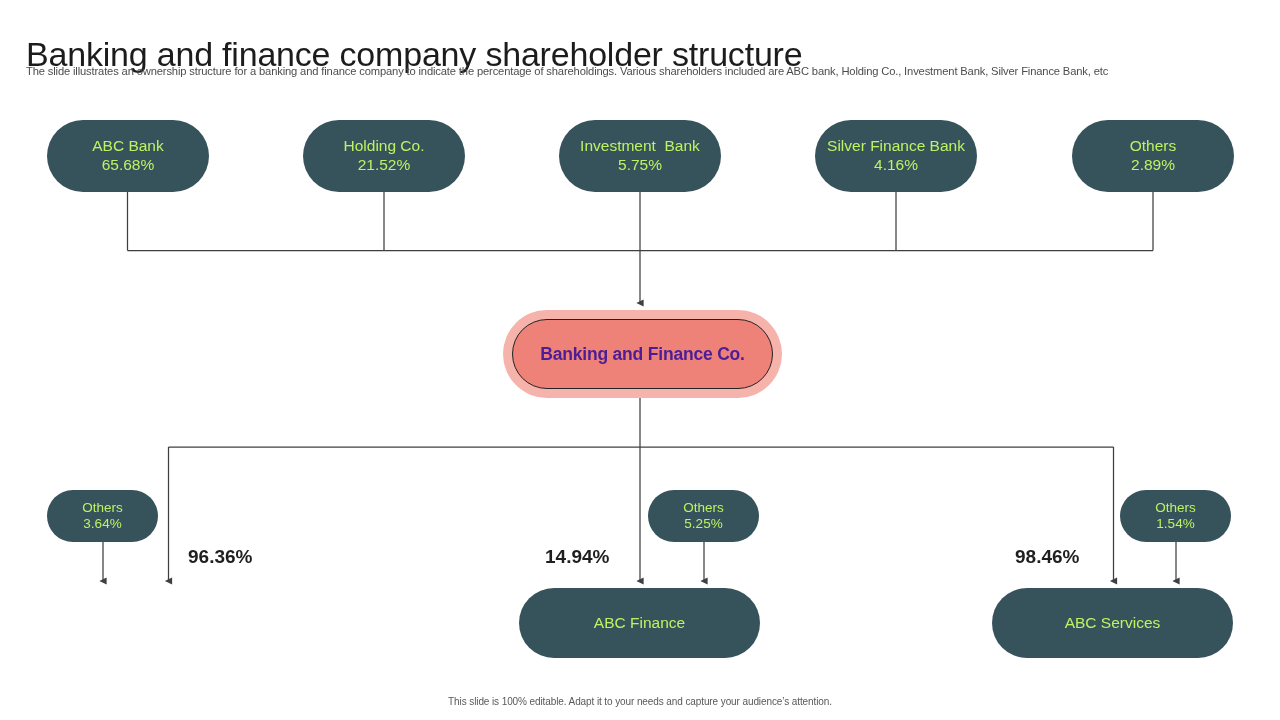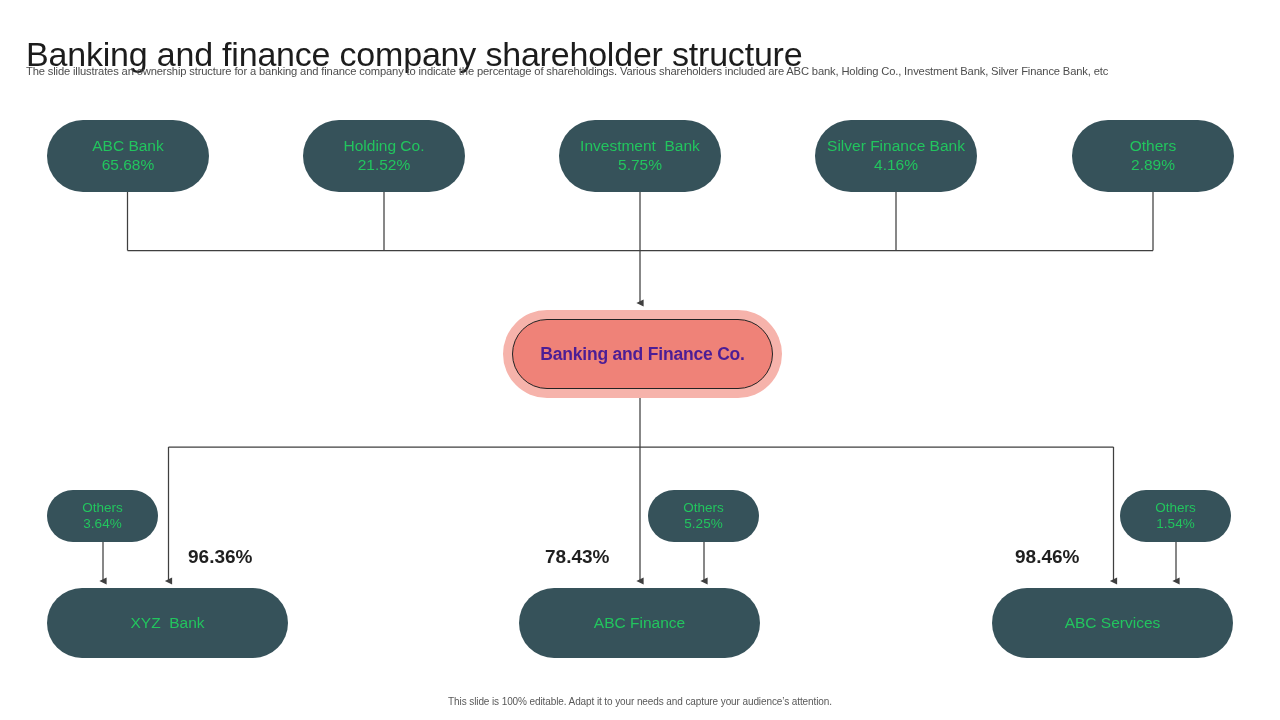--- a/index.html
+++ b/index.html
@@ -58,21 +58,21 @@
   }
 
   
   .node {
     position: absolute;
     box-sizing: border-box;
     display: flex;
     flex-direction: column;
     justify-content: center;
     text-align: center;
-    color: #22c55e;
+    color: #bef264;
     background: #36525a;
     line-height: 1.2;
   }
   .node.shareholder {
     width: 162px;
     height: 72px;
     border-radius: 36px;
     font-size: 15.5px;
   }
   .node.small-other {
@@ -221,26 +221,23 @@
     <span class="node-name">Others</span>
     <span class="node-pct">5.25%</span>
   </div>
 
   <div class="node small-other" style="left:1120px; top:490px;">
     <span class="node-name">Others</span>
     <span class="node-pct">1.54%</span>
   </div>
 
   <div class="pct-label" style="left:188px; top:546px;">96.36%</div>
-  <div class="pct-label" style="left:545px; top:546px;">78.43%</div>
+  <div class="pct-label" style="left:545px; top:546px;">14.94%</div>
   <div class="pct-label" style="left:1015px; top:546px;">98.46%</div>
 
-  <div class="node subsidiary" style="left:47px; top:588px;">
-    <span class="node-name">XYZ  Bank</span>
-  </div>
 
   <div class="node subsidiary" style="left:519px; top:588px;">
     <span class="node-name">ABC Finance</span>
   </div>
 
   <div class="node subsidiary" style="left:992px; top:588px;">
     <span class="node-name">ABC Services</span>
   </div>
 
 </div>

